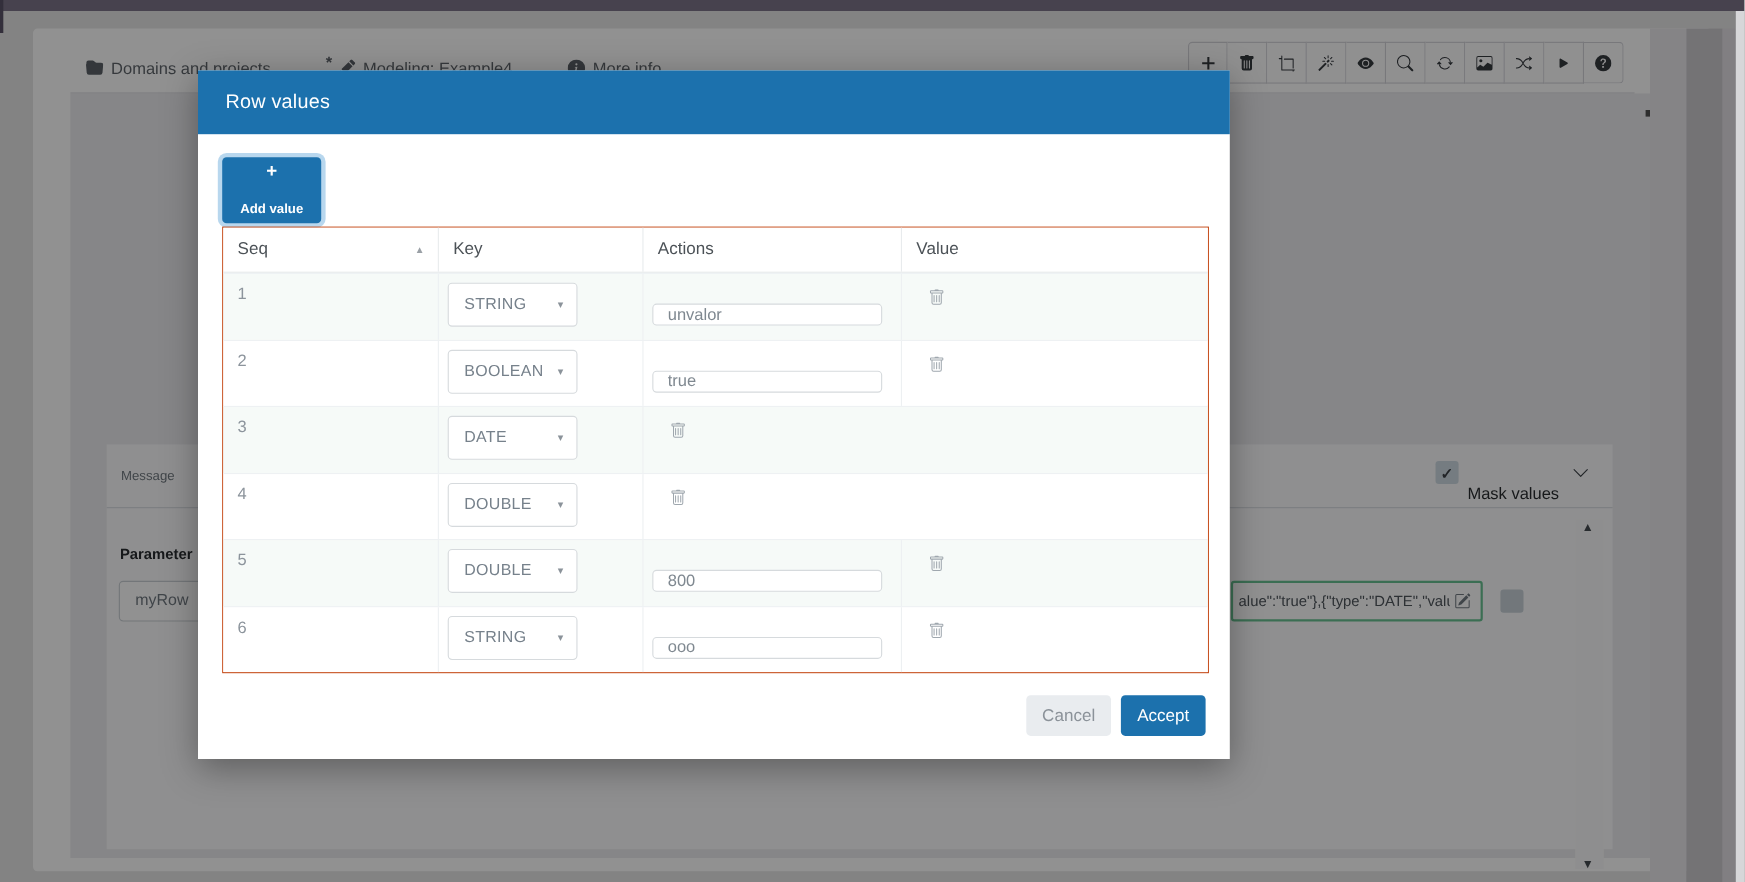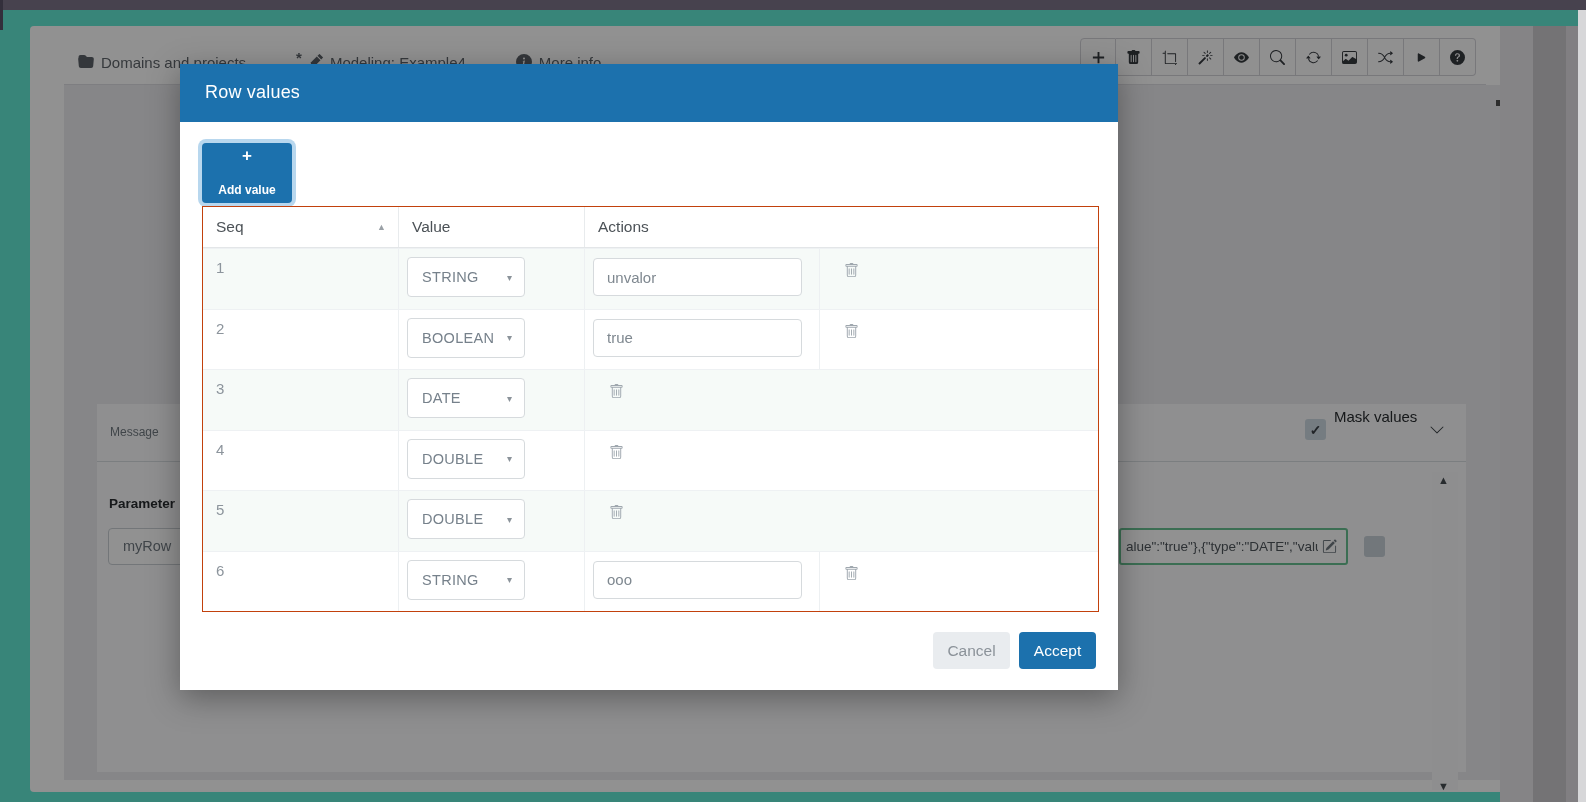--- a/index.html
+++ b/index.html
@@ -1,17 +1,17 @@
 <!DOCTYPE html>
 <html><head>
 <meta charset="utf-8">
 <style>
   html,body{margin:0;padding:0;}
   body{font-family:"Liberation Sans", sans-serif;}
-  .page{position:relative;width:1586px;height:802px;overflow:hidden;background:#5eead4;}
+  .page{position:relative;width:1586px;height:802px;overflow:hidden;background:#e5e5e5;}
   .abs{position:absolute;}
 
   
   .topbar{left:0;top:0;width:1586px;height:10px;background:#47424e;z-index:70;}
   .topbar-notch{left:0;top:0;width:3px;height:30px;background:#332f3b;z-index:71;}
   .card{left:30px;top:26px;width:1526px;height:766px;background:#ffffff;border-radius:4px;z-index:1;}
   .canvas{left:64px;top:85px;width:1436px;height:695px;background:#ebebee;z-index:2;}
   .canvas-handle{left:1496px;top:100px;width:6px;height:6px;background:#4a4a4a;z-index:3;}
   .bc-divider{left:64px;top:84px;width:1422px;height:1px;background:#dcdce2;z-index:3;}
 
@@ -25,21 +25,21 @@
             display:flex;align-items:center;justify-content:center;box-sizing:border-box;cursor:pointer;}
   .tool-btn:first-child{border-left-width:1px;border-radius:4px 0 0 4px;}
   .tool-btn:last-child{border-radius:0 4px 4px 0;}
   .tool-btn svg{width:15px;height:15px;fill:#2f3338;}
 
   .msg-panel{left:97px;top:404px;width:1369px;height:368px;background:#fcfcfd;z-index:4;}
   .msg-title{left:110px;top:425px;font-size:12px;color:#6c757d;z-index:5;text-align:center;}
   .msg-divider{left:97px;top:461px;width:1369px;height:1px;background:#d8dce0;z-index:5;}
   .mask-box{left:1305px;top:419px;width:21px;height:21px;background:#cdd9e2;border-radius:3px;z-index:5;
             display:flex;align-items:center;justify-content:center;color:#343a40;font-size:14px;font-weight:bold;cursor:pointer;}
-  .mask-label{left:1334px;top:408px;font-size:15px;color:#212529;z-index:5;}
+  .mask-label{left:1334px;top:441px;font-size:15px;color:#212529;z-index:5;}
   .mask-chevron{left:1429px;top:422px;z-index:5;cursor:pointer;}
   .mask-chevron svg{width:16px;height:16px;fill:#343a40;}
 
   .param-label{left:109px;top:496px;font-size:13.5px;font-weight:bold;color:#212529;z-index:5;}
   .param-input{left:108px;top:528px;width:120px;height:37px;background:#fff;border:1px solid #c8ced4;border-radius:4px;
                box-sizing:border-box;font-size:14.5px;color:#6c757d;line-height:35px;padding-left:14px;z-index:5;}
   .json-input{left:1119px;top:528px;width:229px;height:37px;background:#fff;border:2px solid #63c08e;border-radius:3px;
               box-sizing:border-box;display:flex;align-items:center;z-index:5;}
   .json-text{font-size:13.5px;color:#495057;white-space:nowrap;overflow:hidden;padding-left:5px;flex:1;}
   .json-edit{padding:0 9px 0 4px;cursor:pointer;display:flex;}
@@ -82,22 +82,22 @@
   .t-c{border-right:1px solid #edf0f2;box-sizing:border-box;}
   .t-c:last-child{border-right:none;}
   .seq-c{padding:10px 0 0 13px;font-size:15px;color:#8c949c;}
   .key-c{padding:8px 0 0 8px;}
   .val-c{padding:9px 0 0 8px;}
   .act-c{padding:14px 0 0 24px;}
   .dd{width:118px;height:40px;background:#fff;border:1px solid #d6dadd;border-radius:4px;box-sizing:border-box;
       display:flex;align-items:center;cursor:pointer;}
   .dd-label{font-size:14.5px;color:#76818b;letter-spacing:.3px;padding-left:14px;}
   .dd-caret{margin-left:auto;margin-right:12px;font-size:10px;color:#8b939a;}
-  .val-input{width:209px;height:38px;background:#fff;border:1px solid #d6dadd;border-radius:4px;box-sizing:border-box;
-             font-family:inherit;font-size:15px;color:#7f8890;padding:0 0 0 13px;}
+  .val-input{width:209px;height:20px;background:#fff;border:1px solid #d6dadd;border-radius:4px;box-sizing:border-box;
+             font-family:inherit;font-size:15px;color:#7f8890;padding:0 0 0 13px;margin-top:18px;}
   .row-trash{cursor:pointer;display:inline-flex;}
   .row-trash svg{width:15px;height:15px;fill:#9fa7ae;}
 
   .modal-footer{position:absolute;right:22px;bottom:21px;display:flex;gap:9px;}
   .btn{height:37px;width:77px;border:none;border-radius:4px;font-size:15.5px;font-family:inherit;cursor:pointer;}
   .btn-cancel{background:#e9ecef;color:#8b9299;}
   .btn-accept{background:#1c71ad;color:#ffffff;}
 </style>
 </head>
 <body>
@@ -239,25 +239,28 @@
       <span class="lbl">Add value</span>
     </button>
 
     <div class="rv-table">
       <div class="t-hrow">
         <div class="t-h">
           <span>Seq</span>
           <span class="sort-ind">▲</span>
         </div>
         <div class="t-h">
-            <span>Value</span>
+            <span>Key</span>
           </div>
         <div class="t-h">
             <span>Actions</span>
           </div>
+        <div class="t-h">
+            <span>Value</span>
+          </div>
       </div>
 
       <div class="t-row odd">
         <div class="t-c seq-c">1</div>
         <div class="t-c key-c">
             <div class="dd">
               <span class="dd-label">STRING</span>
               <span class="dd-caret">▾</span>
             </div>
           </div>
@@ -320,20 +323,21 @@
       </div>
 
       <div class="t-row odd">
         <div class="t-c seq-c">5</div>
         <div class="t-c key-c">
             <div class="dd">
               <span class="dd-label">DOUBLE</span>
               <span class="dd-caret">▾</span>
             </div>
           </div>
+        <div class="t-c val-c"><input class="val-input" value="800" style=""></div>
         <div class="t-c act-c"><span class="row-trash">
               <svg viewBox="0 0 16 16">
                 <path d="M5.5 5.5A.5.5 0 0 1 6 6v6a.5.5 0 0 1-1 0V6a.5.5 0 0 1 .5-.5Zm2.5 0a.5.5 0 0 1 .5.5v6a.5.5 0 0 1-1 0V6a.5.5 0 0 1 .5-.5Zm3 .5a.5.5 0 0 0-1 0v6a.5.5 0 0 0 1 0V6Z"></path>
                 <path d="M14.5 3a1 1 0 0 1-1 1H13v9a2 2 0 0 1-2 2H5a2 2 0 0 1-2-2V4h-.5a1 1 0 0 1-1-1V2a1 1 0 0 1 1-1H6a1 1 0 0 1 1-1h2a1 1 0 0 1 1 1h3.5a1 1 0 0 1 1 1v1ZM4.118 4 4 4.059V13a1 1 0 0 0 1 1h6a1 1 0 0 0 1-1V4.059L11.882 4H4.118ZM2.5 3h11V2h-11v1Z"></path>
               </svg>
             </span></div>
       </div>
 
       <div class="t-row even">
         <div class="t-c seq-c">6</div>

